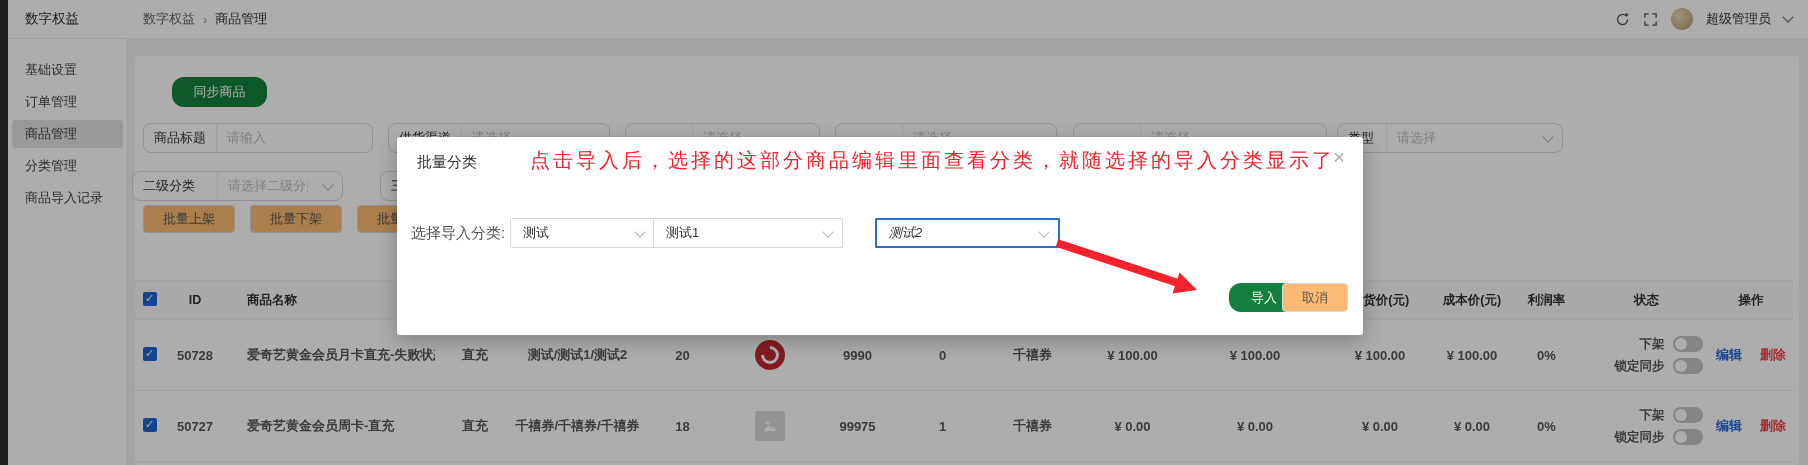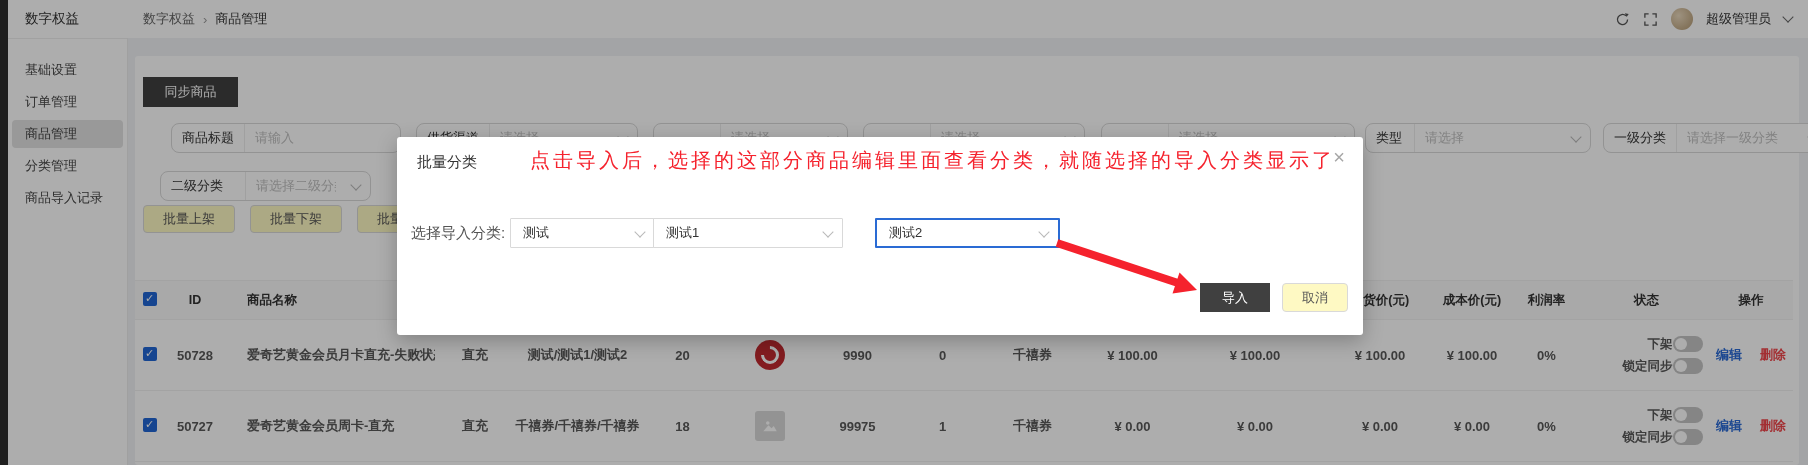--- a/index.html
+++ b/index.html
@@ -14,41 +14,41 @@
   
   .topbar{position:absolute;left:127px;top:0;right:0;height:38px;background:#fff;}
   .crumbs{position:absolute;left:16px;top:0;height:38px;display:flex;align-items:center;gap:8px;}
   .crumb1{color:#666;} .crumb2{color:#333;} .crumb-sep{color:#999;}
   .toptools{position:absolute;right:16px;top:0;height:38px;display:flex;align-items:center;gap:13px;}
   .avatar{width:22px;height:22px;border-radius:50%;background:radial-gradient(circle at 35% 35%,#e9d8bd,#b2976f);}
   .caret{width:7px;height:7px;border-right:1.5px solid #666;border-bottom:1.5px solid #666;transform:rotate(45deg);margin-top:-4px;}
   .tool-icn{display:flex;align-items:center;}
   
   .card{position:absolute;left:135px;top:56px;width:1664px;height:409px;background:#fff;border-radius:3px;}
-  .btn-primary{position:absolute;background:#404040;color:#fff;border:none;border-radius:0;font-size:13px;display:flex;align-items:center;justify-content:center;cursor:pointer;font-family:inherit;}
-  .btn-plain{position:absolute;background:#fef9c3;color:#555;border:1px solid #d9d9d9;border-radius:4px;font-size:13px;display:flex;align-items:center;justify-content:center;box-sizing:border-box;cursor:pointer;font-family:inherit;}
-  
-  .fbox{position:absolute;height:30px;border:1px solid #d9d9d9;border-radius:8px;background:#fff;display:flex;align-items:stretch;box-sizing:border-box;overflow:hidden;margin-left:28px;}
+  .btn-primary{position:absolute;background:#15803d;color:#fff;border:none;border-radius:12px;font-size:13px;display:flex;align-items:center;justify-content:center;cursor:pointer;font-family:inherit;margin-left:29px;}
+  .btn-plain{position:absolute;background:#fdba74;color:#555;border:1px solid #d9d9d9;border-radius:4px;font-size:13px;display:flex;align-items:center;justify-content:center;box-sizing:border-box;cursor:pointer;font-family:inherit;}
+  
+  .fbox{position:absolute;height:30px;border:1px solid #d9d9d9;border-radius:8px;background:#fff;display:flex;align-items:stretch;box-sizing:border-box;overflow:hidden;}
   .fbox .lbl{display:flex;align-items:center;padding:0 10px;min-width:28px;color:#333;white-space:nowrap;}
   .fbox .val{flex:1;display:flex;align-items:center;padding:0 10px;border-left:1px solid #ececec;color:#bfbfbf;white-space:nowrap;overflow:hidden;}
   .chev{width:7px;height:7px;border-right:1.4px solid #b9b9b9;border-bottom:1.4px solid #b9b9b9;transform:rotate(45deg);margin:0 10px 2px 4px;align-self:center;flex:none;}
   
   .table{position:absolute;left:135px;top:280px;width:1658px;}
   .trow{display:grid;grid-template-columns:30px 60px 210px 80px 125px 85px 90px 85px 85px 95px 105px 140px 110px 74px 75px 125px 84px;align-items:center;font-weight:bold;}
   .thead{height:38px;background:#fafafa;border-top:1px solid #f0f0f0;border-bottom:1px solid #f0f0f0;font-weight:600;color:#333;font-size:12.5px;}
   .tbody-row{height:70px;border-bottom:1px solid #f0f0f0;color:#595959;}
   .tc{text-align:center;overflow:hidden;white-space:nowrap;}
   .tl{text-align:left;padding-left:22px;overflow:hidden;white-space:nowrap;}
   .cb{display:inline-block;width:14px;height:14px;background:#2166d4;border-radius:2px;position:relative;cursor:pointer;}
   .cb::after{content:"✓";position:absolute;left:2px;top:-1px;color:#fff;font-size:11px;line-height:15px;}
   .img-red{display:inline-block;width:30px;height:30px;border-radius:50%;background:#c22a30;position:relative;vertical-align:middle;}
   .img-red::after{content:"";position:absolute;left:6px;top:6px;width:12px;height:12px;border:3px solid #fff;border-top-color:transparent;border-radius:50%;transform:rotate(-45deg);}
   .img-ph{display:inline-flex;width:30px;height:30px;border-radius:3px;background:#d9d9d9;align-items:center;justify-content:center;vertical-align:middle;}
   .status-lines{display:flex;flex-direction:column;gap:5px;align-items:center;}
-  .status-line{display:flex;align-items:center;width:112px;justify-content:flex-end;}
+  .status-line{display:flex;align-items:center;gap:8px;width:112px;justify-content:flex-end;}
   .status-line .sl{font-size:12.5px;color:#595959;}
   .switch{width:30px;height:16px;border-radius:8px;background:#c4c4c4;position:relative;flex:none;cursor:pointer;}
   .switch::after{content:"";position:absolute;left:2px;top:2px;width:12px;height:12px;border-radius:50%;background:#fff;}
   .ops{display:flex;gap:18px;justify-content:center;}
   .lnk-edit{color:#2b6bd6;cursor:pointer;} .lnk-del{color:#f0454a;cursor:pointer;}
   
   .mask{position:absolute;inset:0;background:rgba(0,0,0,0.32);z-index:40;}
   .modal{position:absolute;left:397px;top:137px;width:966px;height:198px;background:#fff;border-radius:3px;box-shadow:0 6px 20px rgba(0,0,0,.25);z-index:50;}
   .m-title{position:absolute;left:20px;top:16px;font-size:15px;font-weight:500;color:#333;}
   .m-note{position:absolute;left:133px;top:10px;width:825px;font-size:20px;letter-spacing:3px;color:#f5222d;font-weight:500;white-space:nowrap;}
@@ -131,25 +131,20 @@
   <div class="fbox" style="left:1073px;top:123px;width:254px;">
     <span class="lbl" style="min-width:46px"></span>
     <span class="val">请选择</span>
     <span class="chev"></span>
   </div>
   <div class="fbox" style="left:1337px;top:123px;width:226px;">
     <span class="lbl">类型</span>
     <span class="val">请选择</span>
     <span class="chev"></span>
   </div>
-  <div class="fbox" style="left:1575px;top:123px;width:225px;">
-    <span class="lbl">一级分类</span>
-    <span class="val">请选择一级分类</span>
-    <span class="chev"></span>
-  </div>
 
   <div class="fbox" style="left:132px;top:171px;width:211px;gap:12px;">
     <span class="lbl">二级分类</span>
     <span class="val">请选择二级分类</span>
     <span class="chev"></span>
   </div>
   <div class="fbox" style="left:380px;top:171px;width:250px;">
     <span class="lbl">三级分类</span>
     <span class="val">请选择三级分类</span>
     <span class="chev"></span>
@@ -267,21 +262,21 @@
 
     <div class="m-label">选择导入分类:</div>
     <div class="m-select" style="left:113px;width:145px;">
       <span class="sv">测试</span>
       <span class="chev"></span>
     </div>
     <div class="m-select" style="left:256px;width:190px;">
       <span class="sv">测试1</span>
       <span class="chev"></span>
     </div>
-    <div class="m-select focused" style="left:478px;width:185px;">
+    <div class="m-select focused" style="left:478px;width:185px;font-style:italic;">
       <span class="sv">测试2</span>
       <span class="chev"></span>
     </div>
 
     <svg class="m-arrow" width="170" height="70" viewBox="0 0 170 70">
       <line x1="12" y1="8" x2="133" y2="48" stroke="#f5222d" stroke-width="8"></line>
       <polygon points="152,55 127.5,58.4 134.5,37.6" fill="#f5222d"></polygon>
     </svg>
 
     <button class="btn-primary m-btn-import">导入</button>

